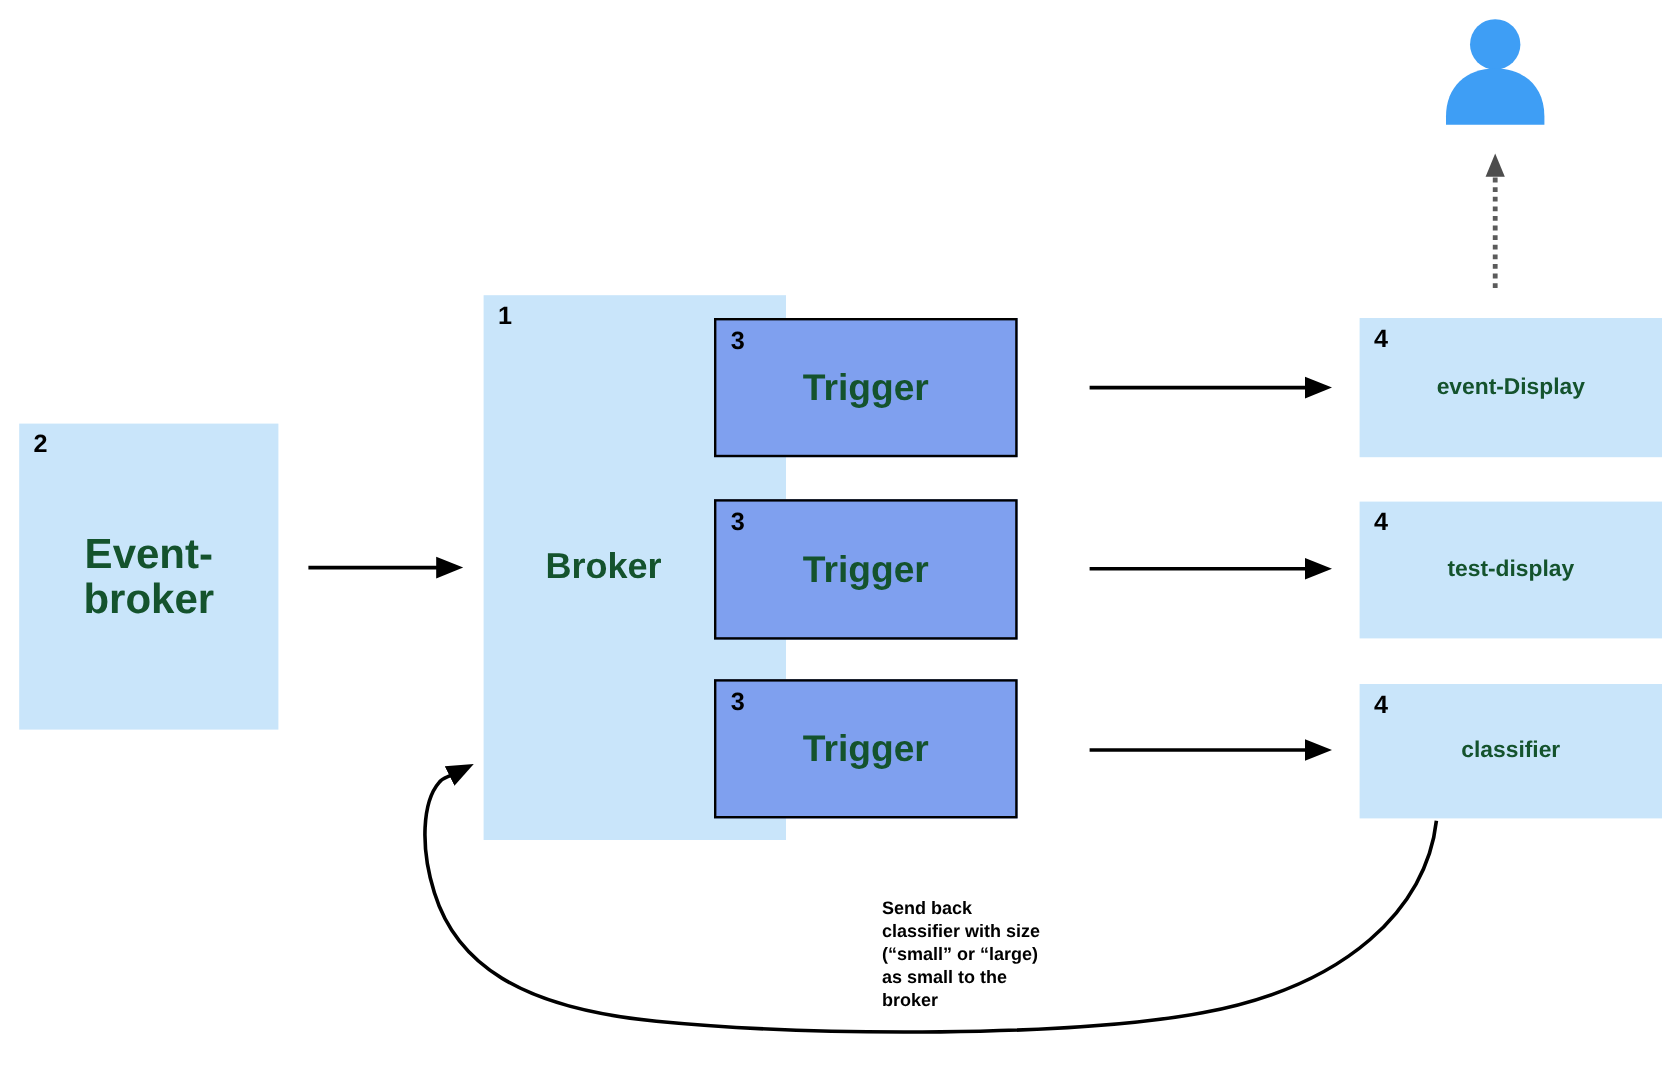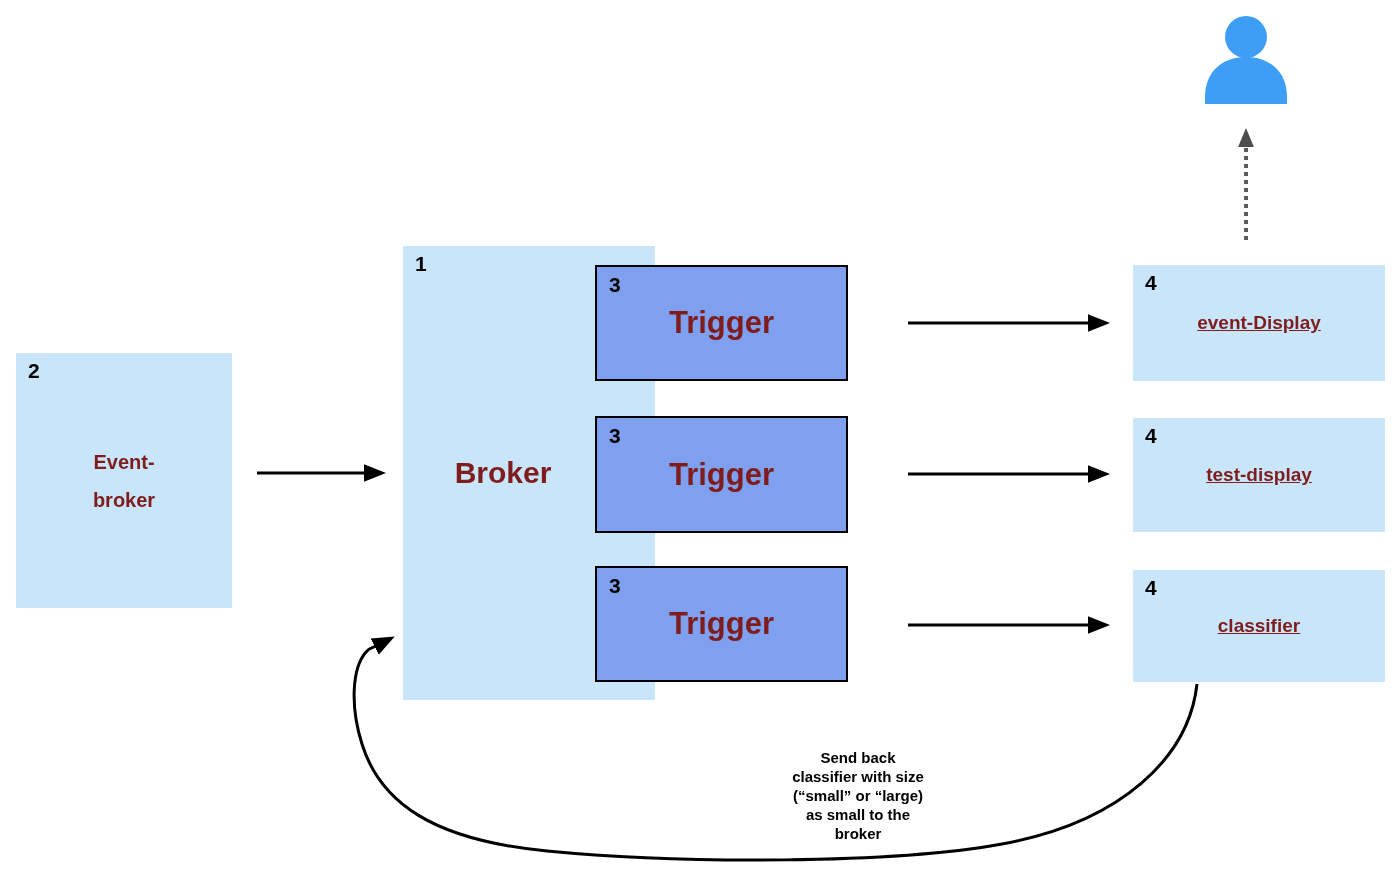--- a/index.html
+++ b/index.html
@@ -14,29 +14,29 @@
   .node{position:absolute;box-sizing:border-box;}
   .light{background:#C9E5FA;}
   .trigger{background:#7FA0EF;border:2px solid #000;}
   .badge{
     position:absolute;left:12px;top:6px;
     font-weight:bold;font-size:21px;color:#000;
   }
   .center-label{
     display:flex;align-items:center;justify-content:center;
     width:100%;height:100%;
-    font-weight:bold;text-align:center;color:#7f1d1d;
+    font-weight:bold;text-align:center;color:#14532d;
   }
-  .es-label{font-size:20px;line-height:38px;border-radius:20px;}
+  .es-label{font-size:35px;line-height:38px;border-radius:20px;}
   .broker-label{font-size:30px;}
   .trigger-label{font-size:31px;}
-  .sink-label{font-size:19px;text-decoration:underline;}
+  .sink-label{font-size:19px;}
   .annotation{
     position:absolute;left:735px;top:748px;width:246px;
-    text-align:center;font-weight:bold;font-size:15px;line-height:19px;
+    text-align:left;font-weight:bold;font-size:15px;line-height:19px;
     color:#000;
   }
   .annotation span{display:block;}
   svg.overlay{
     position:absolute;left:0;top:0;width:1400px;height:896px;
     pointer-events:none;
   }
 </style>
 </head>
 <body>

